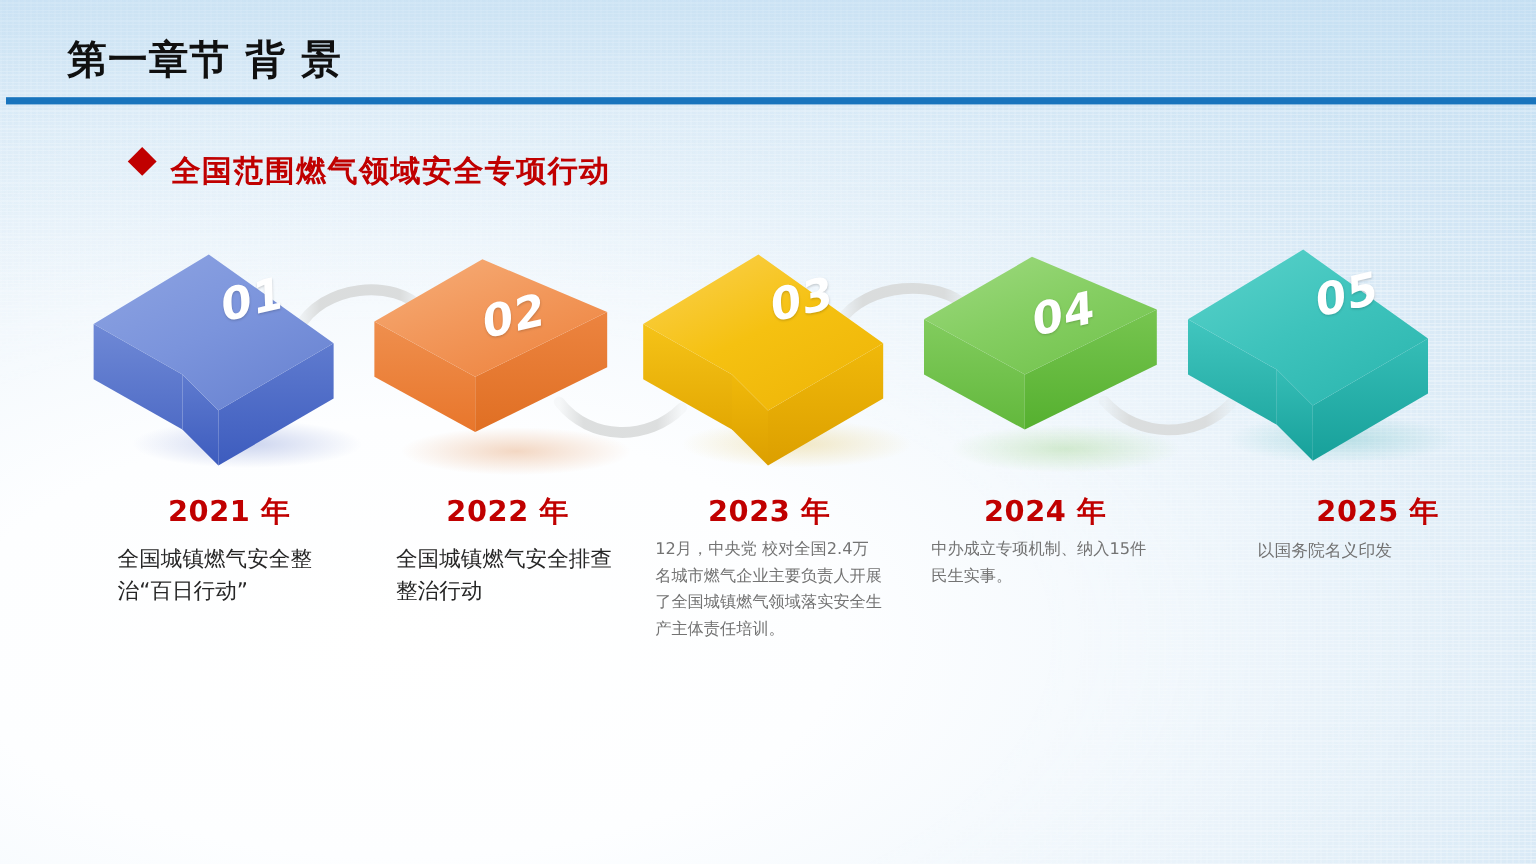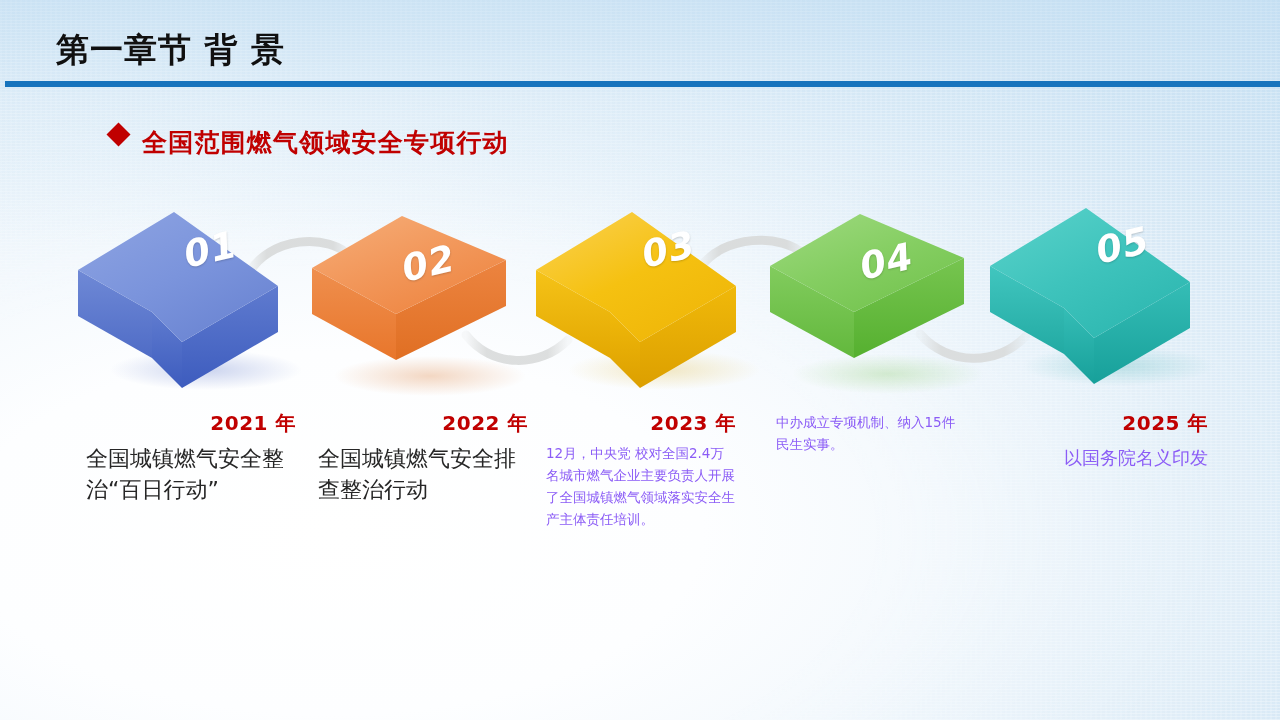--- a/index.html
+++ b/index.html
@@ -64,33 +64,33 @@
     position:absolute;font-style:italic;font-weight:bold;color:#ffffff;
     font-size:37px;letter-spacing:1px;
     transform:rotate(-13deg);
     text-shadow:0 1px 2px rgba(0,0,0,.18);
     font-family:"DejaVu Sans","Liberation Sans",sans-serif;
   }
 
   
   .col{position:absolute;width:210px;text-align:left;}
   .year{
-    font-size:20px;font-weight:bold;color:#C00000;text-align:right;margin:0 0 6px 0;
+    font-size:24px;font-weight:bold;color:#C00000;text-align:center;margin:0 0 6px 0;
     letter-spacing:.5px;
     font-family:"DejaVu Sans","Liberation Sans",sans-serif;
   }
   .lead{
-    font-size:22px;color:#262626;line-height:1.42;margin:0;
+    font-size:18px;color:#262626;line-height:1.42;margin:12px;
     font-family:"DejaVu Sans","Liberation Sans",sans-serif;
   }
   .note{
-    font-size:13.5px;color:#8b5cf6;line-height:1.62;margin:2px 0 0 0;
-    font-family:"DejaVu Sans","Liberation Sans",sans-serif;
-  }
-  .note.center{text-align:right;font-size:18px;}
+    font-size:13.5px;color:#737373;line-height:1.62;margin:2px 0 0 0;
+    font-family:"DejaVu Sans","Liberation Sans",sans-serif;
+  }
+  .note.center{text-align:left;font-size:14px;}
 </style>
 </head>
 <body>
 
 <div id="slide">
 
   <div class="bg-base"></div>
   <div class="bg-tex"></div>
   <div class="bg-wash"></div>
 
@@ -289,21 +289,22 @@
     <div class="year">2022 年</div>
     <div class="lead">全国城镇燃气安全排查整治行动</div>
   </div>
 
   <div class="col" style="left:546px;top:410px;width:190px;">
     <div class="year">2023 年</div>
     <div class="note">12月，中央党 校对全国2.4万名城市燃气企业主要负责人开展了全国城镇燃气领域落实安全生产主体责任培训。</div>
   </div>
 
   <div class="col" style="left:776px;top:410px;width:190px;">
+    <div class="year">2024 年</div>
     <div class="note">中办成立专项机制、纳入15件民生实事。</div>
   </div>
 
-  <div class="col" style="left:1008px;top:410px;width:200px;">
+  <div class="col" style="left:1048px;top:410px;width:200px;">
     <div class="year">2025 年</div>
     <div class="note center">以国务院名义印发</div>
   </div>
 
 </div>
 
 </body></html>

